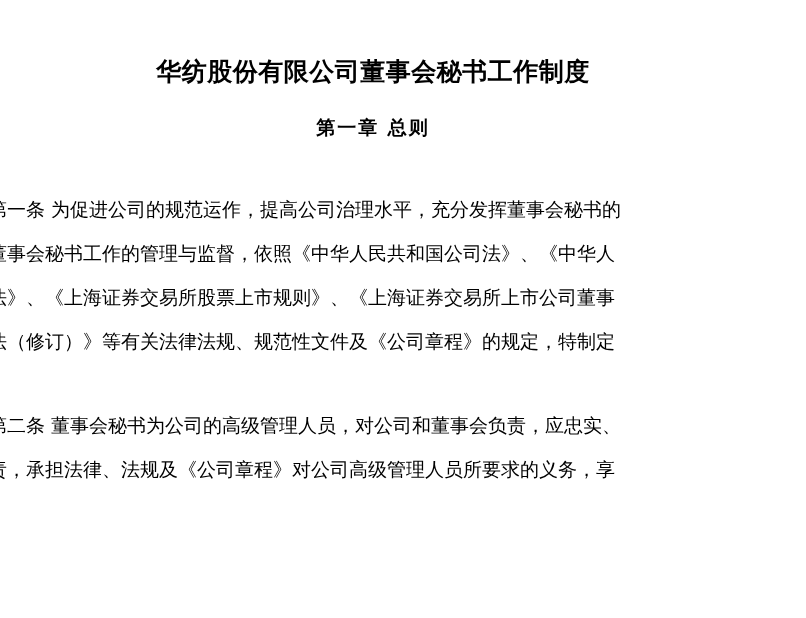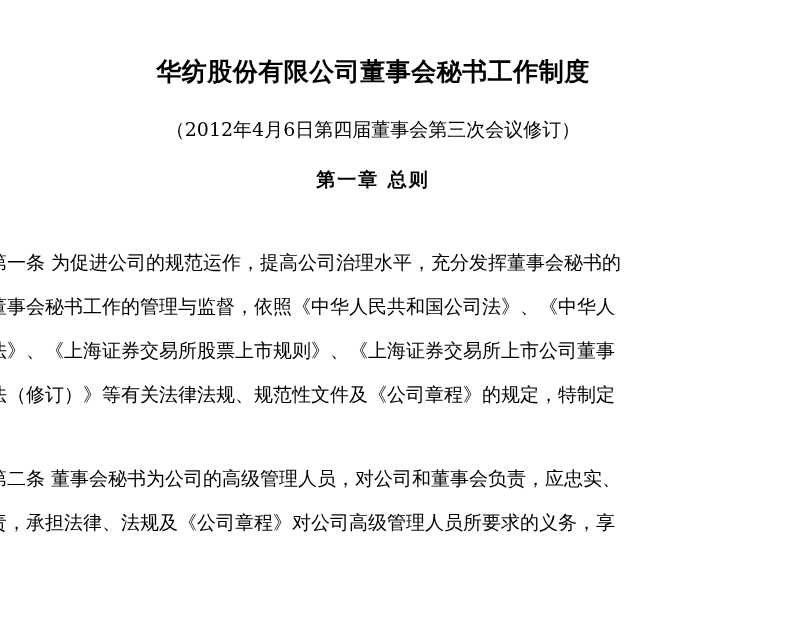--- a/index.html
+++ b/index.html
@@ -59,21 +59,20 @@
     margin-left: -12px;
   }
 </style>
 </head>
 <body>
 
 <div class="page">
 
   <h1 class="doc-title">华纺股份有限公司董事会秘书工作制度</h1>
 
-  <div class="doc-subtitle">（2012年4月6日第四届董事会第三次会议修订）</div>
 
   <div class="chapter-heading">第一章  总则</div>
 
   <div class="body-block">
     <div class="para-line">第一条  为促进公司的规范运作，提高公司治理水平，充分发挥董事会秘书的</div>
     <div class="para-line">董事会秘书工作的管理与监督，依照《中华人民共和国公司法》、《中华人</div>
     <div class="para-line">法》、《上海证券交易所股票上市规则》、《上海证券交易所上市公司董事</div>
     <div class="para-line">法（修订）》等有关法律法规、规范性文件及《公司章程》的规定，特制定</div>
   </div>
 

